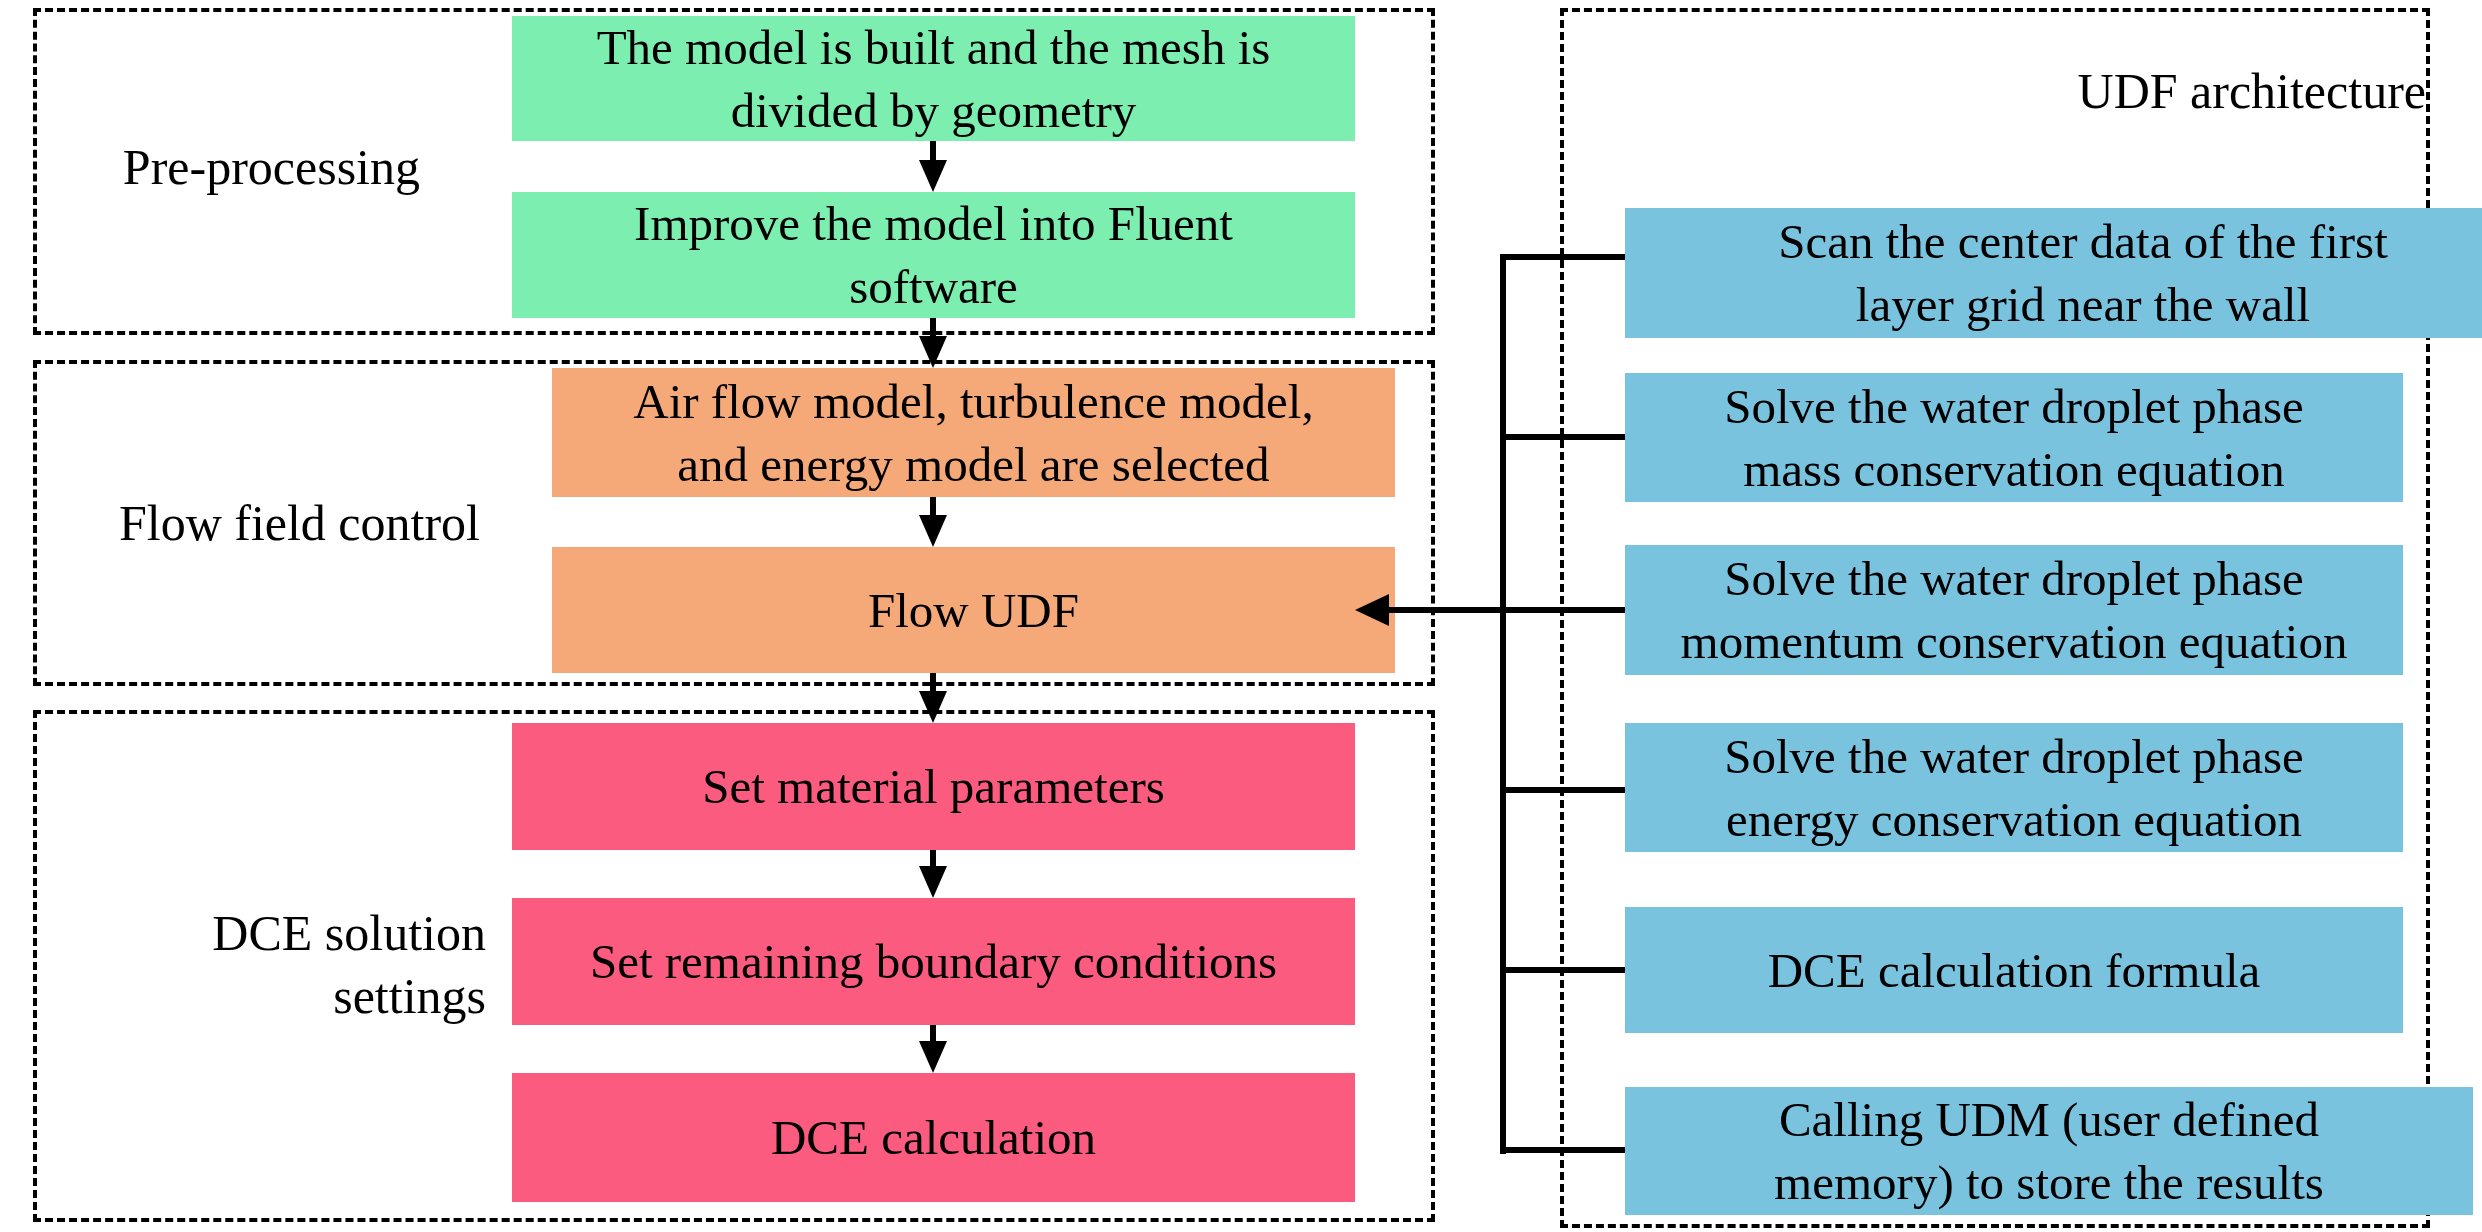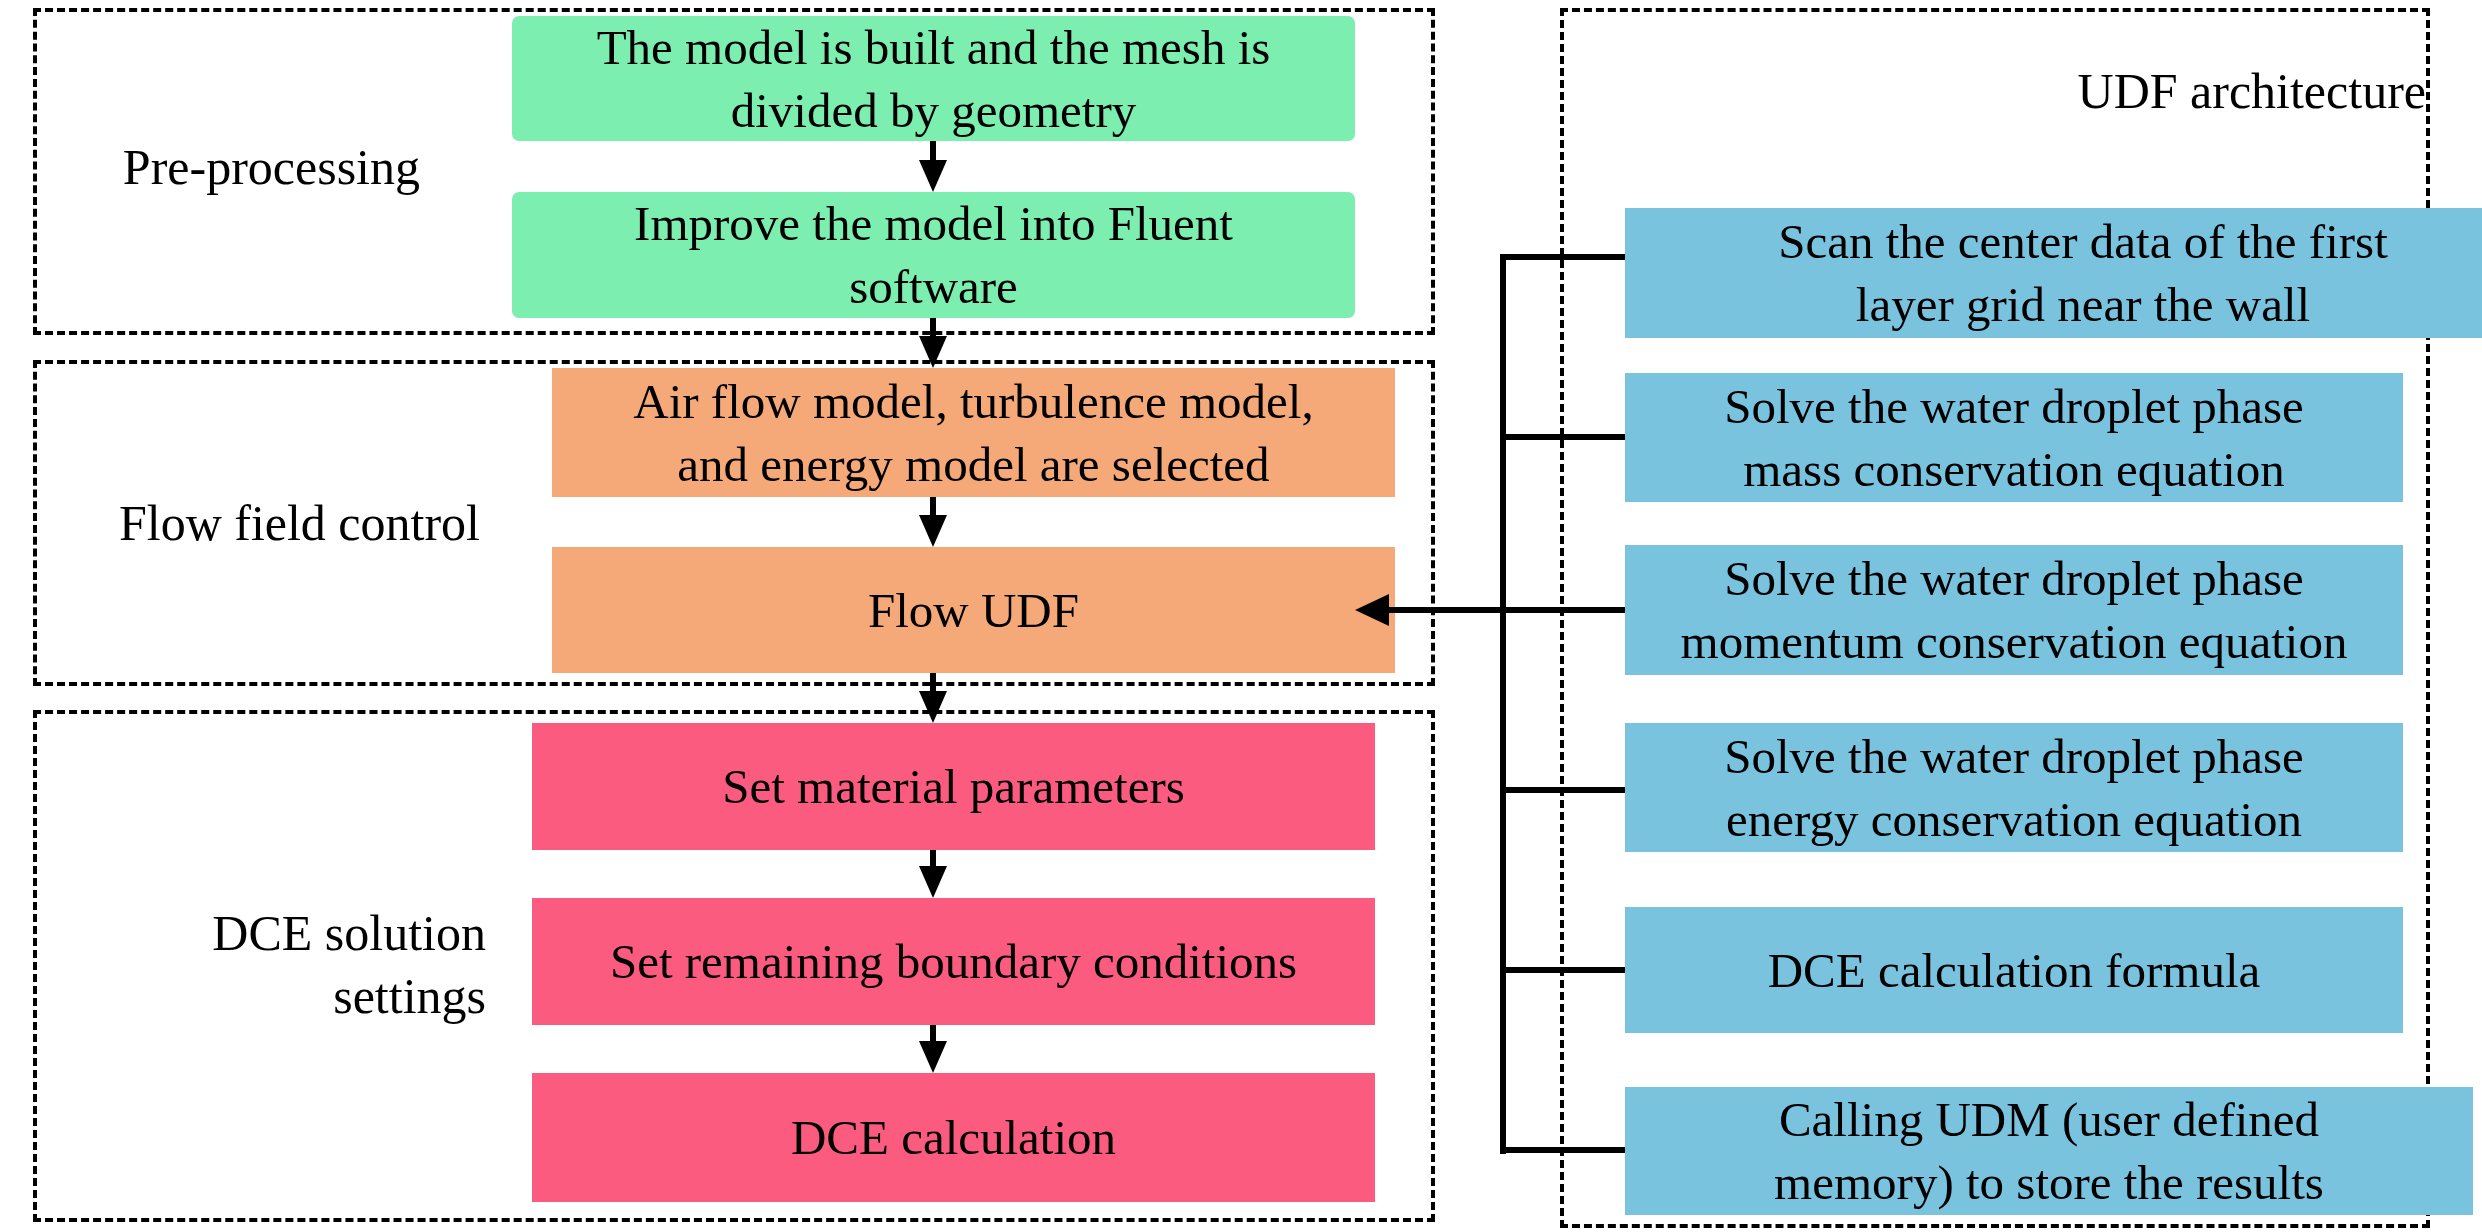--- a/index.html
+++ b/index.html
@@ -6,23 +6,23 @@
   .canvas {
     position:relative; width:2482px; height:1232px; overflow:hidden;
     font-family:"Liberation Serif","DejaVu Serif",serif; color:#000; background:#fff;
   }
   .dashed-box { position:absolute; border:4px dashed var(--line); box-sizing:border-box; background:transparent; }
   .label { position:absolute; text-align:right; font-size:50px; line-height:63px; white-space:pre-line; }
   .step {
     position:absolute; display:flex; align-items:center; justify-content:center;
     text-align:center; white-space:pre-line; font-size:49px; line-height:63px; box-sizing:border-box;
   }
-  .step--green  { background:var(--green);border-radius:7px;  }
+  .step--green  { background:var(--green);  }
   .step--orange { background:var(--orange);margin-left:40px; }
-  .step--pink   { background:var(--pink);margin-left:20px;   }
+  .step--pink   { background:var(--pink);   }
   .step--blue   { background:var(--blue);   }
   .stem-v { position:absolute; width:6px;  background:var(--line); }
   .stem-h { position:absolute; height:6px; background:var(--line); }
   .head-down {
     position:absolute; width:0; height:0;
     border-left:14px solid transparent; border-right:14px solid transparent;
     border-top:32px solid var(--line);
   }
   .head-left {
     position:absolute; width:0; height:0;

